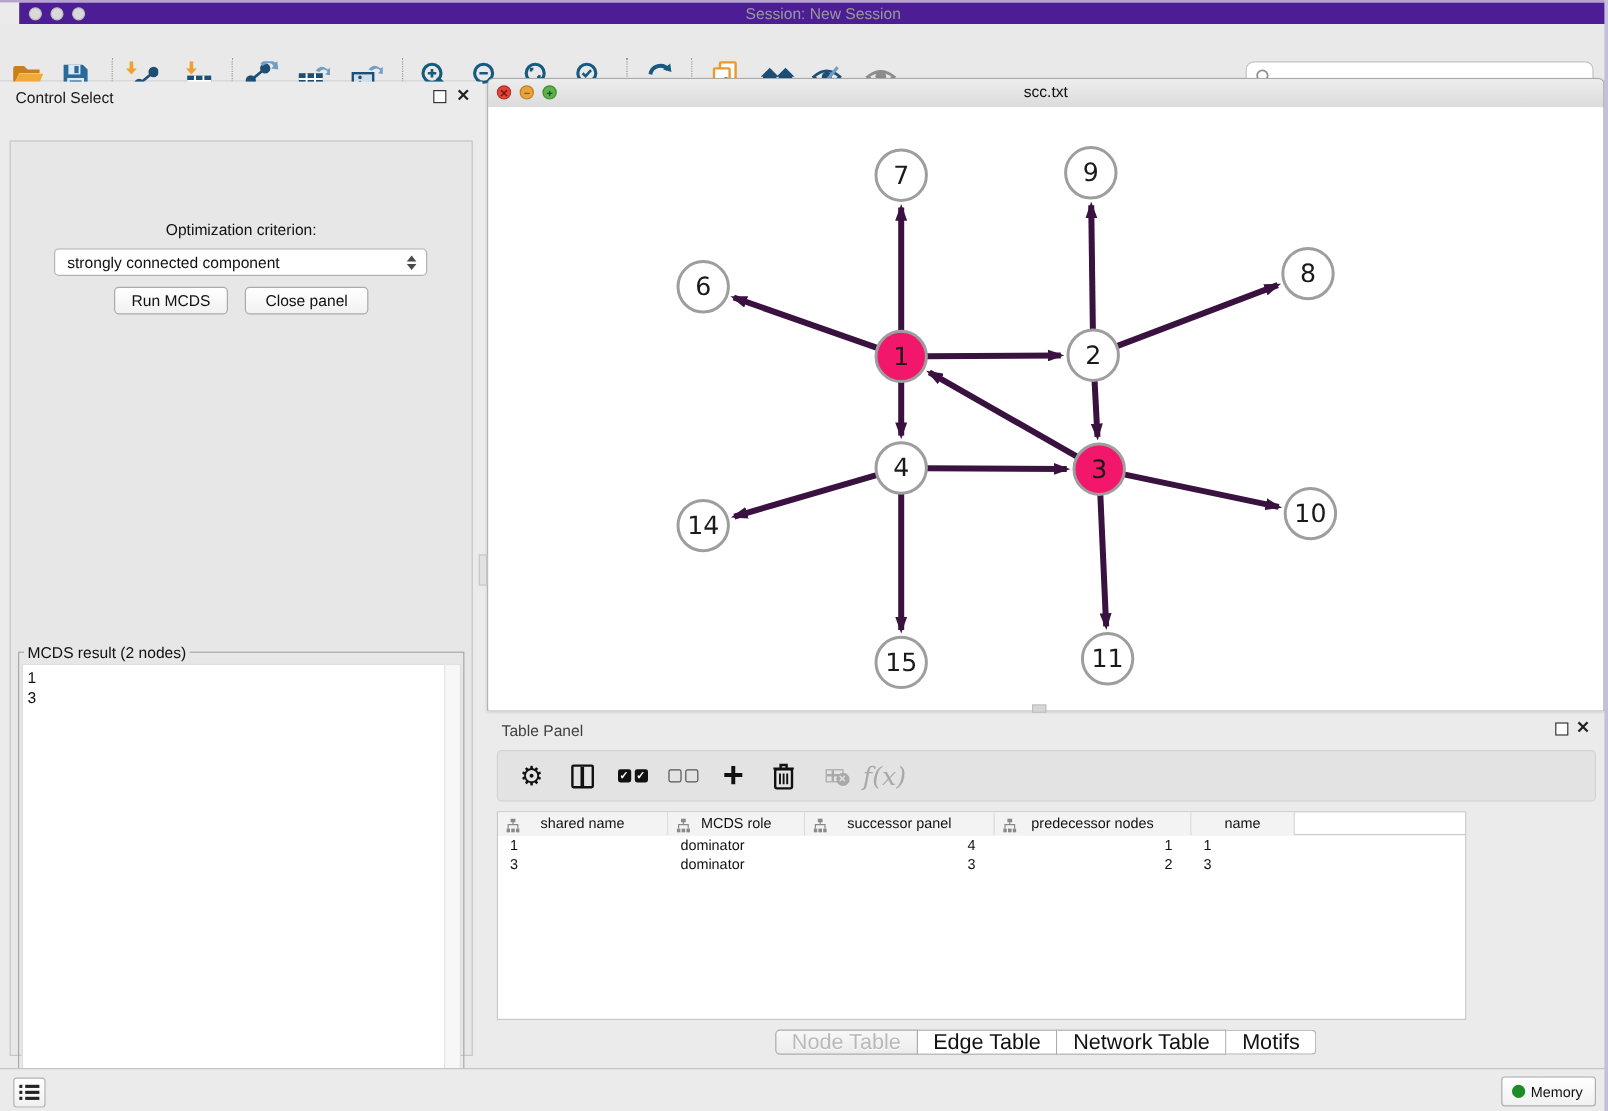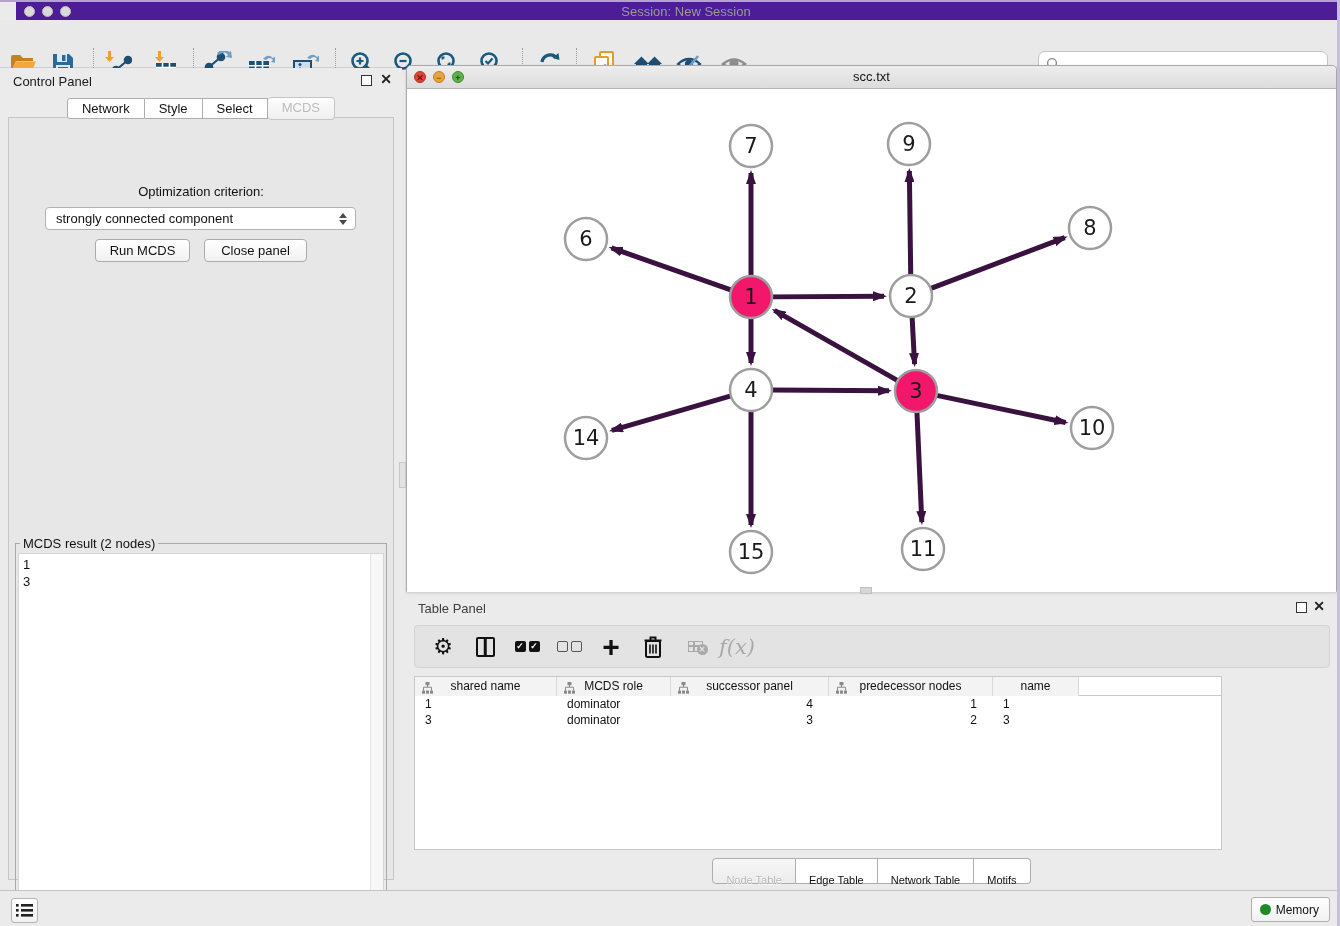--- a/index.html
+++ b/index.html
@@ -83,21 +83,21 @@
   .tablex-x { position:absolute; right:-6px; bottom:-4px; width:11px; height:11px; border-radius:50%; background:#a9a9a9; color:#e3e3e3; font-size:8px; font-weight:bold; text-align:center; line-height:11px; }
 
   .tp-table { position:absolute; left:8px; top:81px; width:808px; height:174px; background:#fff; border:1px solid #c8c8c8; }
   .tp-thead { display:flex; height:19px; border-bottom:1px solid #c9c9c9; }
   .th-cell { position:relative; height:19px; background:#f3f3f3; border-right:1px solid #d8d8d8; font-size:12px; color:#111; text-align:center; line-height:18px; }
   .th-icon { position:absolute; left:7px; top:4px; }
   .tp-row { display:flex; height:16px; font-size:12px; color:#111; }
   .td-cell { height:16px; line-height:16px; white-space:nowrap; overflow:hidden; }
 
   .tp-tabs { position:absolute; left:0; top:263px; width:100%; display:flex; justify-content:center; }
-  .seg-tab { height:21px; padding:12px 13px; background:#fff; border:1px solid #adadad; border-left:none; font-size:11px; line-height:19px; color:#111; }
+  .seg-tab { height:21px; padding:0 13px; background:#fff; border:1px solid #adadad; border-left:none; font-size:18px; line-height:19px; color:#111; }
   .seg-tab:first-child { border-left:1px solid #adadad; border-radius:4px 0 0 4px; }
   .seg-tab:last-child { border-radius:0 4px 4px 0; }
   .seg-tab.active { color:#b9b9b9; background:linear-gradient(#f7f7f7,#ececec); text-shadow:0 1px 0 #fff; }
 
   
   .status-bar { position:absolute; left:0; top:890px; width:1340px; height:36px; background:#ebebeb; border-top:1px solid #c4c4c4; }
   .list-btn { position:absolute; left:11px; top:7px; width:27px; height:25px; background:linear-gradient(#fff,#f0f0f0); border:1px solid #b5b5b5; border-radius:3px; display:flex; align-items:center; justify-content:center; }
   .memory-btn { position:absolute; right:10px; top:6px; height:25px; padding:0 10px 0 8px; background:linear-gradient(#fff,#f1f1f1); border:1px solid #b0b0b0; border-radius:3px; display:flex; align-items:center; gap:5px; font-size:12px; color:#111; }
   .mem-dot { width:11px; height:11px; border-radius:50%; background:#1e8b26; }
 </style>
@@ -268,30 +268,24 @@
     <svg width="14" height="14" viewBox="0 0 14 14">
       <circle cx="6" cy="6" r="4.4" fill="none" stroke="#8d8d8d" stroke-width="1.4"></circle>
       <path d="M9.2 9.2L13 13" stroke="#8d8d8d" stroke-width="1.4"></path>
     </svg>
     <input type="text" placeholder="" style="">
   </div>
 </div>
 
 <div class="control-panel">
   <div class="cp-header">
-    <span class="cp-title">Control Panel</span>
+    <span class="cp-title">Control Select</span>
     <span class="float-btn cp-float"></span>
     <span class="close-btn cp-close">✕</span>
   </div>
-  <div class="cp-tabs" id="cp-tabs">
-      <div class="cp-tab">Network</div>
-      <div class="cp-tab">Style</div>
-      <div class="cp-tab">Select</div>
-      <div class="cp-tab active">MCDS</div>
-    </div>
   <div class="cp-content">
     <div class="opt-label">Optimization criterion:</div>
     <div class="dropdown">
       <span>strongly connected component</span>
       <span class="dd-stepper">
           <i class="dd-up"></i>
           <i class="dd-down"></i>
         </span>
     </div>
     <div class="aqua-btn btn-run">Run MCDS</div>

